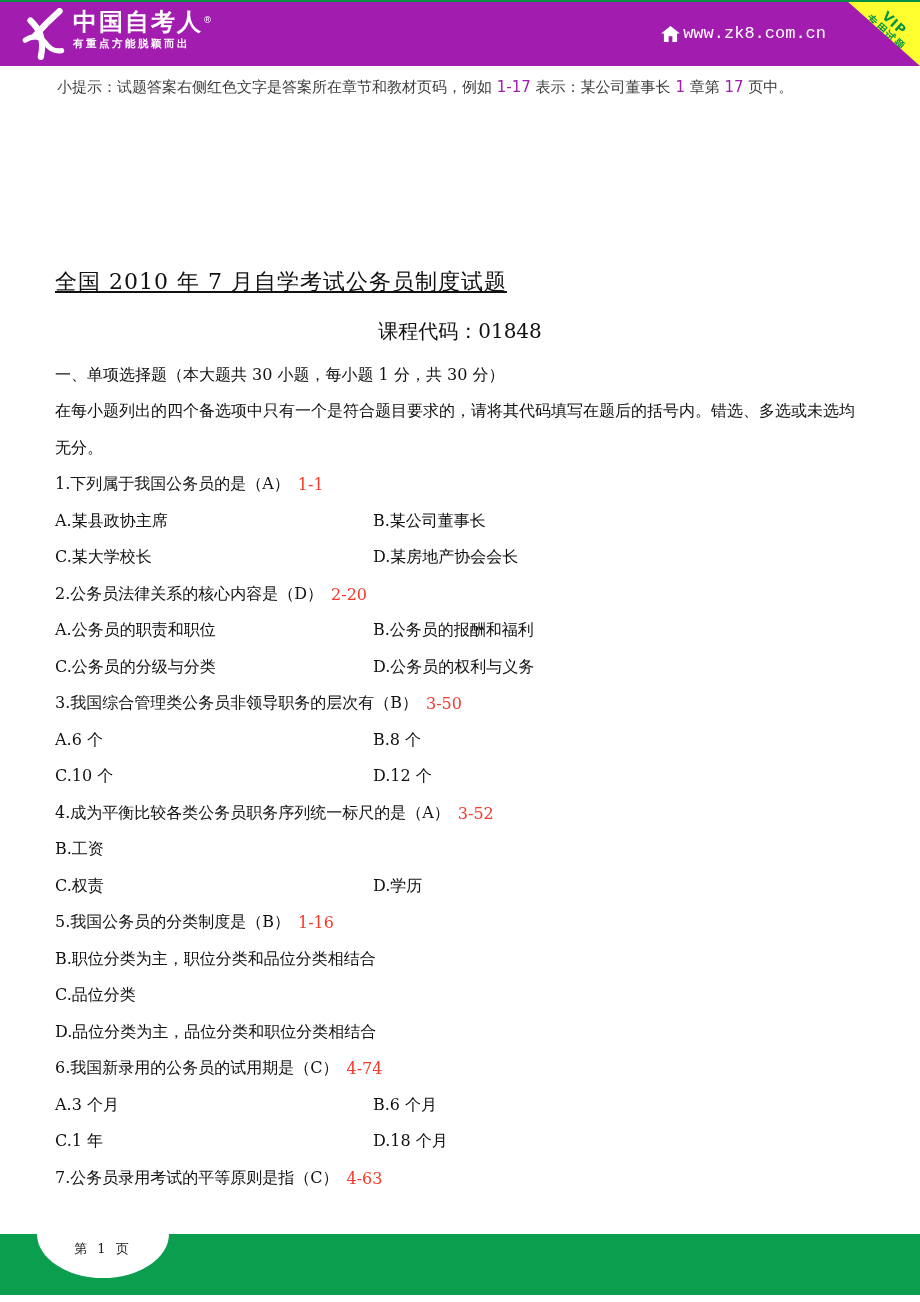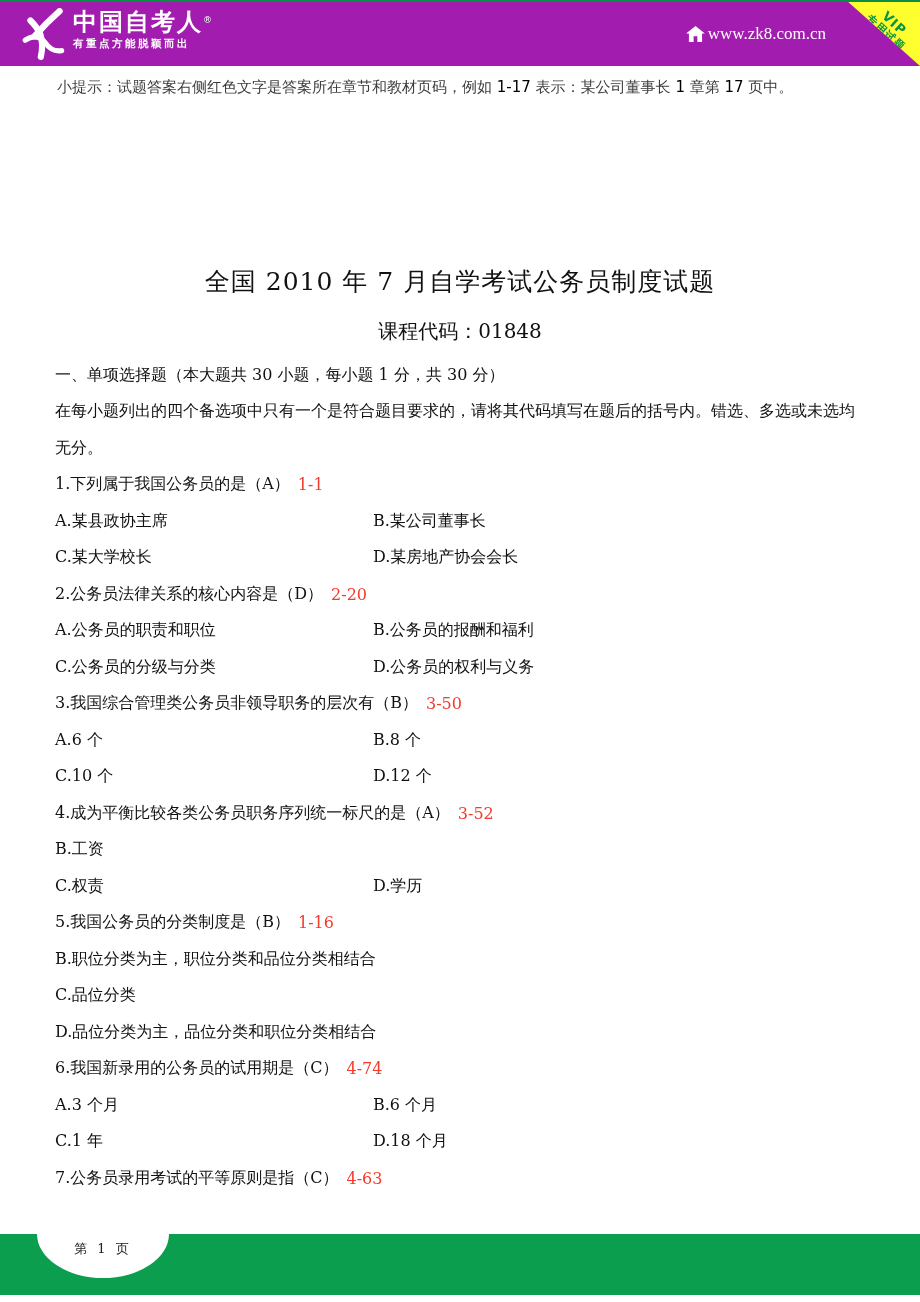--- a/index.html
+++ b/index.html
@@ -13,43 +13,43 @@
     border-top:2px solid #0a8e45;box-sizing:border-box;
   }
   .logo{position:absolute;left:22px;top:6px;display:flex;align-items:flex-start;}
   .logo-mark{width:46px;height:52px;flex:none;}
   .logo-textblock{margin-left:5px;color:#fff;font-family:"DejaVu Sans","Liberation Sans",sans-serif;}
   .logo-title{font-weight:700;font-size:24px;letter-spacing:2px;line-height:28px;white-space:nowrap;}
   .logo-reg{font-size:9px;vertical-align:top;position:relative;top:-2px;font-weight:400;}
   .logo-tagline{font-size:10.5px;letter-spacing:2.5px;margin-top:1px;font-weight:700;white-space:nowrap;}
   .site{
     position:absolute;right:94px;top:22px;color:#fff;font-size:17px;
-    display:flex;align-items:center;gap:3px;font-family:Liberation Serif, serif;
+    display:flex;align-items:center;gap:3px;font-family:Liberation Mono, monospace;
   }
   .ribbon{
     position:absolute;top:0;right:0;width:74px;height:66px;background:#ffff2f;
     clip-path:polygon(3% 0,100% 0,100% 97%);
   }
   .ribbon-inner{
     position:absolute;top:13px;right:-16px;width:92px;transform:rotate(42deg);
     text-align:center;color:#0a9343;font-family:"DejaVu Sans","Liberation Sans",sans-serif;
     line-height:13px;
   }
   .ribbon-vip{font-weight:700;font-size:13px;letter-spacing:1px;}
   .ribbon-sub{font-size:11px;letter-spacing:1px;font-weight:700;}
   
   .tip{
     position:absolute;top:78px;left:57px;width:820px;line-height:18px;
     font-family:"DejaVu Sans","Liberation Sans",sans-serif;font-size:15px;color:#3c3c3c;
     white-space:nowrap;
   }
-  .tip .red{color:#000000;}
+  .tip .red{color:#a21caf;}
   
   .doc{position:absolute;top:262px;left:55px;width:810px;}
-  .doc-title{text-align:center;font-size:25px;height:40px;line-height:40px;letter-spacing:1px;white-space:nowrap;}
+  .doc-title{text-align:left;font-size:22px;height:40px;line-height:40px;letter-spacing:1px;white-space:nowrap;text-decoration:underline;}
   .doc-code{text-align:center;font-size:20px;height:46px;line-height:46px;margin-top:6px;white-space:nowrap;}
   .content{margin-top:3px;}
   .line{height:36.5px;display:flex;align-items:center;font-size:16px;white-space:nowrap;}
   .ref{color:#f5392b;margin-left:8px;}
   .col-a{width:318px;flex:none;}
   
   .footer{position:absolute;top:1234px;left:0;width:920px;height:61px;background:#0a9e4e;overflow:hidden;}
   .notch{position:absolute;top:-44px;left:37px;width:132px;height:88px;background:#ffffff;border-radius:50%;}
   .page-num{
     position:absolute;top:6px;left:37px;width:132px;text-align:center;

